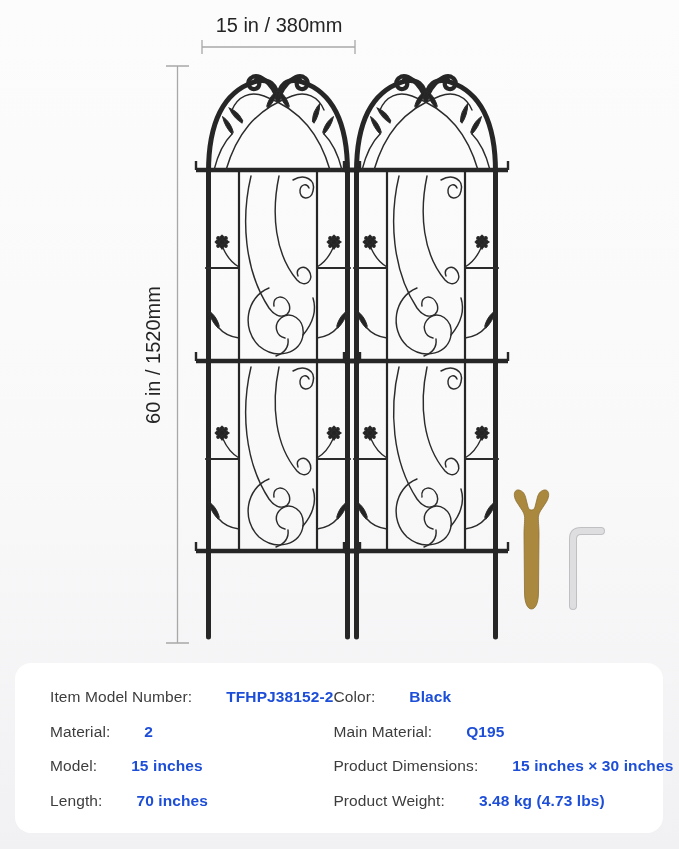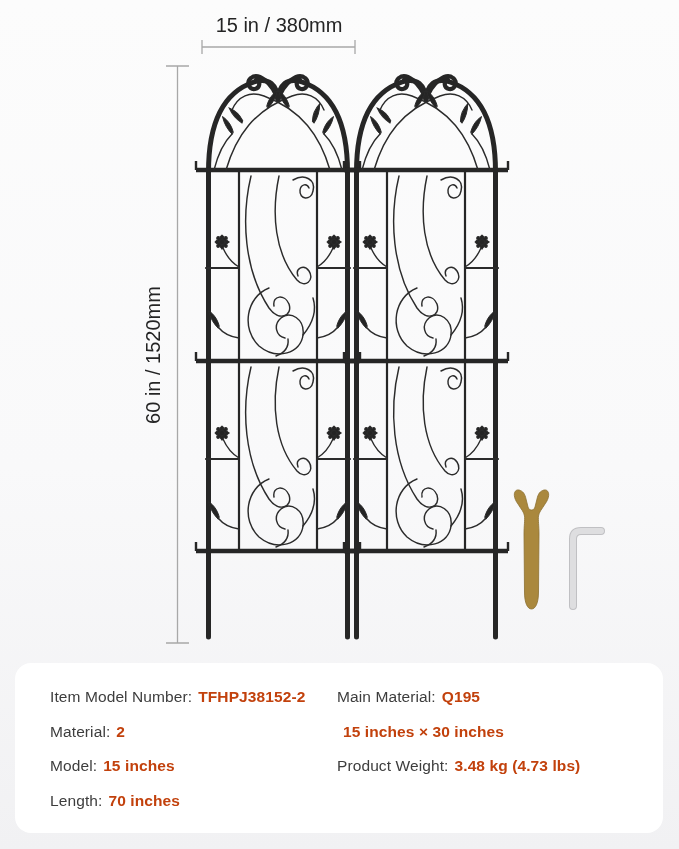--- a/index.html
+++ b/index.html
@@ -18,23 +18,23 @@
   .spec-card{
     position:absolute;left:15px;top:663px;width:648px;height:170px;
     background:#ffffff;border-radius:16px;
     box-sizing:border-box;padding:17px 0 0 35px;
     display:flex;flex-direction:row;
   }
   .spec-col{display:flex;flex-direction:column;}
   .spec-col-left{width:287px;}
   .spec-row{
     height:34.5px;display:flex;align-items:center;
-    font-size:15.5px;color:#3d3d3d;white-space:nowrap;letter-spacing:.1px;
+    font-size:15.5px;color:#3d3d3d;white-space:nowrap;letter-spacing:.1px;gap:28px;
   }
-  .spec-value{font-weight:bold;color:#c2410c;margin-left:6px;}
+  .spec-value{font-weight:bold;color:#1d4ed8;margin-left:6px;}
   svg text{font-family:"Liberation Sans",sans-serif;}
 </style>
 </head>
 <body>
 
 <div class="stage">
 
   <svg class="illustration" width="679" height="660" viewBox="0 0 679 660">
     <defs>
       <g id="flower">
@@ -132,24 +132,29 @@
         <span>Model:</span>
         <span class="spec-value">15 inches</span>
       </div>
       <div class="spec-row">
         <span>Length:</span>
         <span class="spec-value">70 inches</span>
       </div>
     </div>
     <div class="spec-col">
       <div class="spec-row">
+        <span>Color:</span>
+        <span class="spec-value">Black</span>
+      </div>
+      <div class="spec-row">
         <span>Main Material:</span>
         <span class="spec-value">Q195</span>
       </div>
       <div class="spec-row">
+        <span>Product Dimensions:</span>
         <span class="spec-value">15 inches × 30 inches</span>
       </div>
       <div class="spec-row">
         <span>Product Weight:</span>
         <span class="spec-value">3.48 kg (4.73 lbs)</span>
       </div>
     </div>
   </div>
 
 </div>

